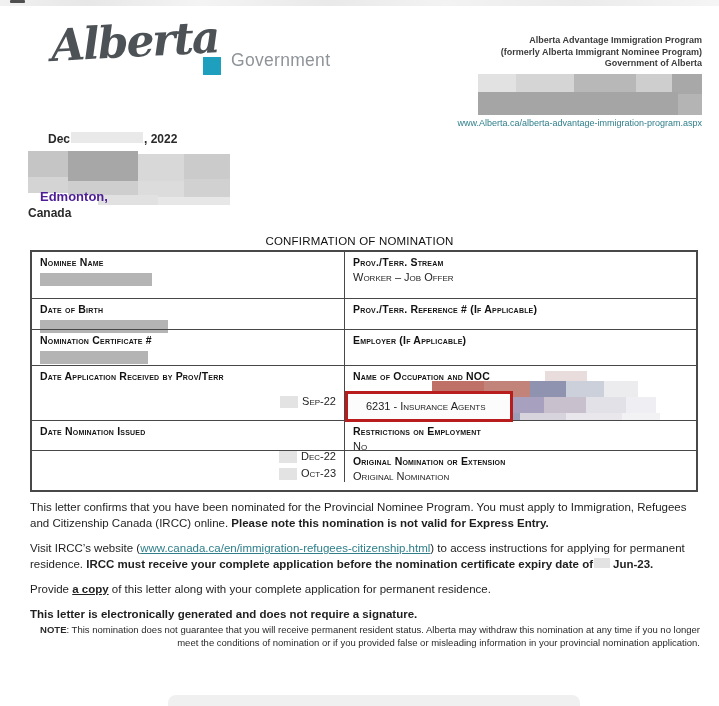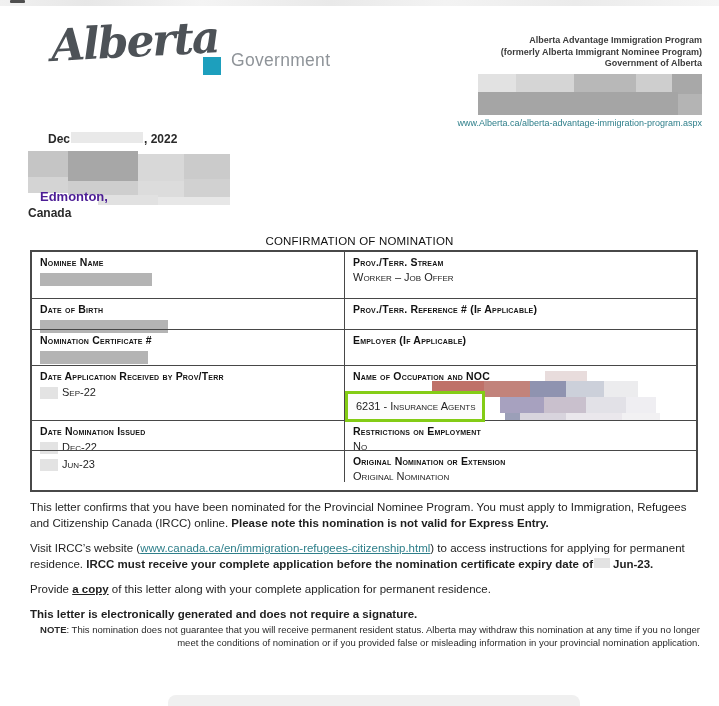--- a/index.html
+++ b/index.html
@@ -36,24 +36,24 @@
 
   
   .ntable{left:30px;top:250px;width:668px;height:242px;box-sizing:border-box;border:2px solid #484848;
     display:grid;grid-template-columns:312px 1fr;grid-template-rows:46px 31px 36px 55px 30px 32px;}
   .tcell{box-sizing:border-box;padding:4px 8px 0;position:relative;overflow:visible;}
   .tcell.bt{border-top:1.5px solid #484848;}
   .tcell.bl{border-left:1.5px solid #484848;}
   .lbl{font-weight:bold;font-variant:small-caps;font-size:10.5px;letter-spacing:.2px;color:#121212;line-height:13px;}
   .val{font-variant:small-caps;font-size:11px;color:#242424;margin-top:2px;line-height:13px;}
   .bar{height:13px;background:#b4b4b4;margin-top:4px;}
-  .dateline{display:flex;align-items:center;gap:4px;margin-top:3px;}
+  .dateline{display:flex;align-items:center;gap:4px;margin-top:12px;justify-content:flex-end;}
   .daybox{width:18px;height:12px;background:#e3e3e3;}
-  .noc-box{position:absolute;left:0px;top:25px;width:140px;height:31px;box-sizing:border-box;
-    border:3px solid #84cc16;background:#fcfcfc;display:flex;align-items:center;padding-left:8px;z-index:2;}
+  .noc-box{position:absolute;left:0px;top:25px;width:168px;height:31px;box-sizing:border-box;
+    border:3px solid #b91c1c;background:#fcfcfc;display:flex;align-items:center;padding-left:18px;z-index:2;}
   .noc-box .val{margin-top:0;}
 
   
   .bodytext{left:30px;top:499px;width:670px;font-size:11.5px;line-height:16px;color:#1f1f1f;}
   .bodytext p{margin:0 0 9px 0;}
   .b{font-weight:bold;margin-top:39px;}
   .ul{text-decoration:underline;}
   .link{color:#2e7f8a;text-decoration:underline;cursor:pointer;}
   .inline-redact{display:inline-block;width:16px;height:10px;background:#e3e3e3;margin:0 3px 0 1px;}
   .note{font-size:9.5px;line-height:12.5px;color:#2a2a2a;margin-top:2px;text-align:right;}
@@ -168,21 +168,21 @@
     </div>
   </div>
   <div class="tcell bt bl">
     <div class="lbl">Restrictions on Employment</div>
     <div class="val">No</div>
   </div>
 
   <div class="tcell bt">
     <div class="dateline">
       <span class="daybox"></span>
-      <span class="val" style="margin-top:0;">Jun-23</span>
+      <span class="val" style="margin-top:0;">Oct-23</span>
     </div>
   </div>
   <div class="tcell bt bl">
     <div class="lbl">Original Nomination or Extension</div>
     <div class="val">Original Nomination</div>
   </div>
 </div>
 
 <div class="abs bodytext">
   <p><span>This letter confirms that you have been nominated for the Provincial Nominee Program. You must apply to Immigration, Refugees and Citizenship Canada (IRCC) online. </span><span class="b">Please note this nomination is not valid for Express Entry.</span></p>

